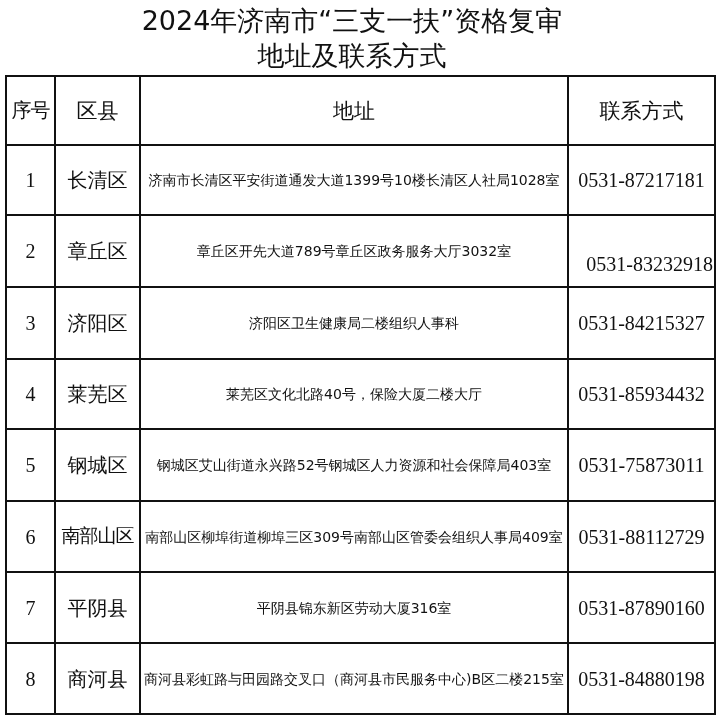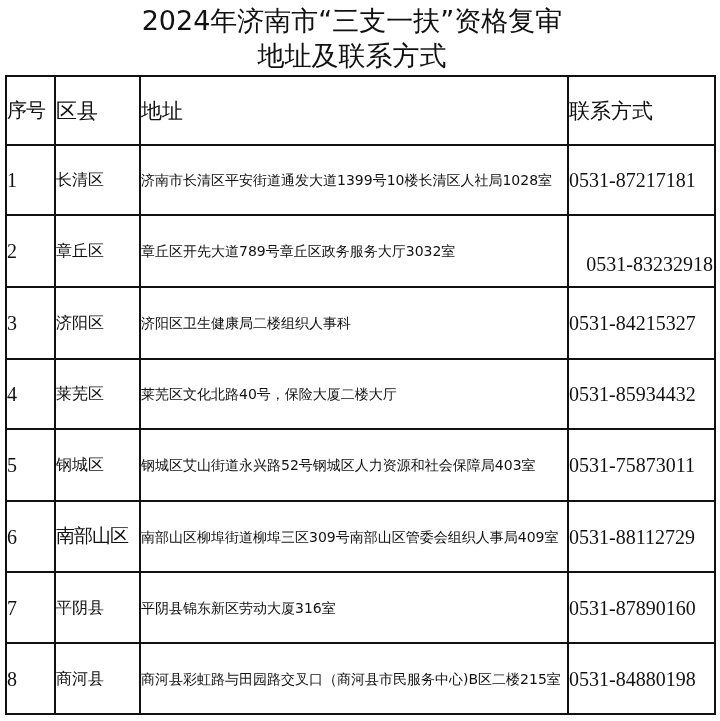--- a/index.html
+++ b/index.html
@@ -5,26 +5,26 @@
   html, body { margin: 0; padding: 0; background: #ffffff; }
   body { width: 720px; height: 721px; position: relative; overflow: hidden;
          font-family: "DejaVu Sans", "Liberation Sans", sans-serif; color: #111; }
   .title { position: absolute; left: 0; width: 704px; text-align: center;
            font-size: 27px; line-height: 32px; color: #111; letter-spacing: 0px; }
   .title.l1 { top: 5px; }
   .title.l2 { top: 40px; }
   table.grid { position: absolute; left: 5px; top: 75px; width: 709px;
                border-collapse: collapse; table-layout: fixed; }
   table.grid td, table.grid th { border: 2px solid #111; padding: 0;
-               text-align: left; vertical-align: middle; font-weight: normal; }
+               text-align: center; vertical-align: middle; font-weight: normal; }
   col.c1 { width: 49px; } col.c2 { width: 85px; } col.c3 { width: 428px; } col.c4 { width: 147px; }
   th { font-size: 21px; height: 67px; }
   td { font-size: 14px; line-height: 24px; }
   td.num, td.phone { font-family: "Liberation Serif", "DejaVu Serif", serif; font-size: 20px; }
-  td.district { font-size: 16px; }
+  td.district { font-size: 20px; }
   td.addr { padding: 0 2px; }
   td.phone.low { vertical-align: bottom; padding-bottom: 10px; text-align: right; padding-right: 1px; }
   th.seq { font-size: 20px; letter-spacing: -1px; }
   td.district.tight { font-size: 19px; letter-spacing: -1px; font-family: Liberation Mono, monospace; }
 </style>
 </head>
 <body>
 
 <div class="title l1">2024年济南市“三支一扶”资格复审</div>
 <div class="title l2">地址及联系方式</div>

